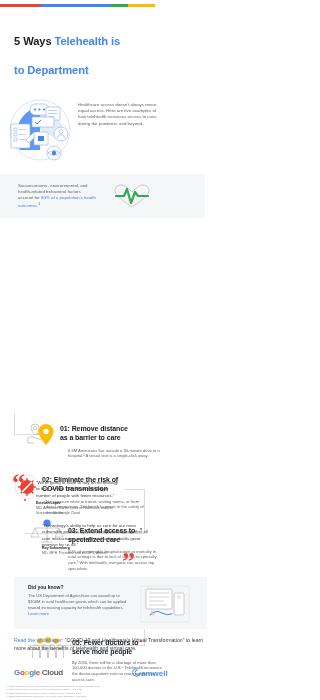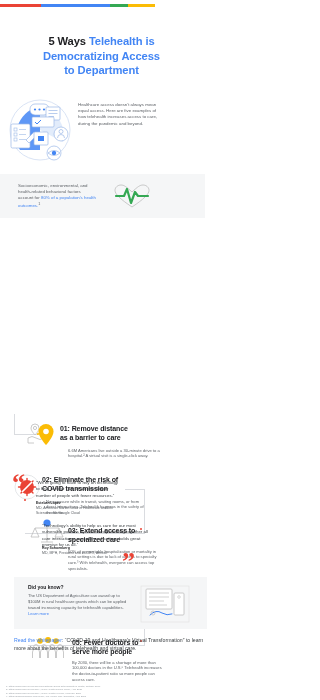--- a/index.html
+++ b/index.html
@@ -15,21 +15,21 @@
   .stripe i{display:block;height:100%;}
   .s-red{width:45px;background:#ea4335;}
   .s-blue{width:76px;background:#4285f4;}
   .s-green{width:20px;background:#34a853;}
   .s-yellow{width:30px;background:#fbbc05;}
 
   
   .title{
     margin:27px 0 0 14px;width:175px;
     font-size:11.2px;line-height:14.5px;font-weight:bold;
-    letter-spacing:-0.1px;color:#202124;text-align:center;
+    letter-spacing:-0.1px;color:#202124;
   }
   .title .accent{color:#4285f4;}
 
   
   .hero{position:relative;margin-top:18px;height:72px;}
   .hero-art{position:absolute;left:8px;top:0;width:64px;height:68px;}
   .hero-copy{
     position:absolute;left:78px;top:6px;width:82px;
     font-size:4.4px;line-height:6.4px;color:#5f6368;
   }
@@ -114,21 +114,21 @@
 
   <div class="stripe">
     <i class="s-red"></i>
     <i class="s-blue"></i>
     <i class="s-green"></i>
     <i class="s-yellow"></i>
   </div>
 
   <div class="title">
     <span>5 Ways </span><span class="accent">Telehealth is</span><br>
-    <span class="accent">Democratizing Access</span><br>
+    <br>
     <span class="accent">to Department</span>
   </div>
 
   <div class="hero">
     <svg class="hero-art" viewBox="0 0 64 68">
       <circle cx="32" cy="34" r="30" fill="none" stroke="#c9d7ef" stroke-width="0.7"></circle>
       <path d="M12 54 A30 30 0 0 1 32 10 L32 54 Z" fill="#4285f4" opacity="0.85"></path>
       <path d="M32 10 A30 30 0 0 1 55 46 L32 34 Z" fill="#cfe0f8" opacity="0.6"></path>
       <rect x="22" y="8" width="19" height="11" rx="5" fill="#fff" stroke="#9bb8e6" stroke-width="0.7"></rect>
       <circle cx="27" cy="13.5" r="1.1" fill="#4285f4"></circle>
@@ -316,20 +316,28 @@
       <circle cx="39" cy="12" r="1.3" fill="none" stroke="#bdbdbd" stroke-width="0.6"></circle>
       <path d="M10 30 q6 -6 12 -2 q5 3 10 1" fill="none" stroke="#4285f4" stroke-width="1" stroke-linecap="round"></path>
       <circle cx="13" cy="28" r="2" fill="none" stroke="#bdbdbd" stroke-width="0.7"></circle>
     </svg>
   </div>
 
   <div class="cta">
     <a href="#">Read the whitepaper</a><span>: “COVID-19 and Healthcare's Virtual Transformation” to learn more about the benefits of telehealth and virtual care.</span>
   </div>
 
+  <div class="logos">
+    <div class="g-logo"><span class="g-b">G</span><span class="g-r">o</span><span class="g-y">o</span><span class="g-b">g</span><span class="g-g">l</span><span class="g-r">e</span><span class="g-cloud"> Cloud</span></div>
+    <div class="a-logo">
+      <svg style="width:9px;height:9px;vertical-align:-1px;" viewBox="0 0 12 12">
+        <path d="M6 1 a5 5 0 1 0 5 5 a3.5 3.5 0 1 1 -3.5 -3.5" fill="none" stroke="#4a90e2" stroke-width="1.3" stroke-linecap="round"></path>
+      </svg><span>amwell</span>
+    </div>
+  </div>
 
   <div class="notes">
     <div>1. https://www.ncbi.nlm.nih.gov/pmc/articles/ Social determinants of health, October 2017</div>
     <div>2. https://www.ncbi.nlm.nih.gov/ ; Rural Health Reform Policy, April 2020</div>
     <div>3. https://www.ncbi.nlm.nih.gov/ ; Rural Healthy People, February 2021</div>
     <div>4. https://globalnewswire.com/news ; J.D. Power and Associates, April 2021</div>
     <div>5. AAMC https://www.aamc.org/news-insights/doctor-shortage</div>
   </div>
 
 </div>

